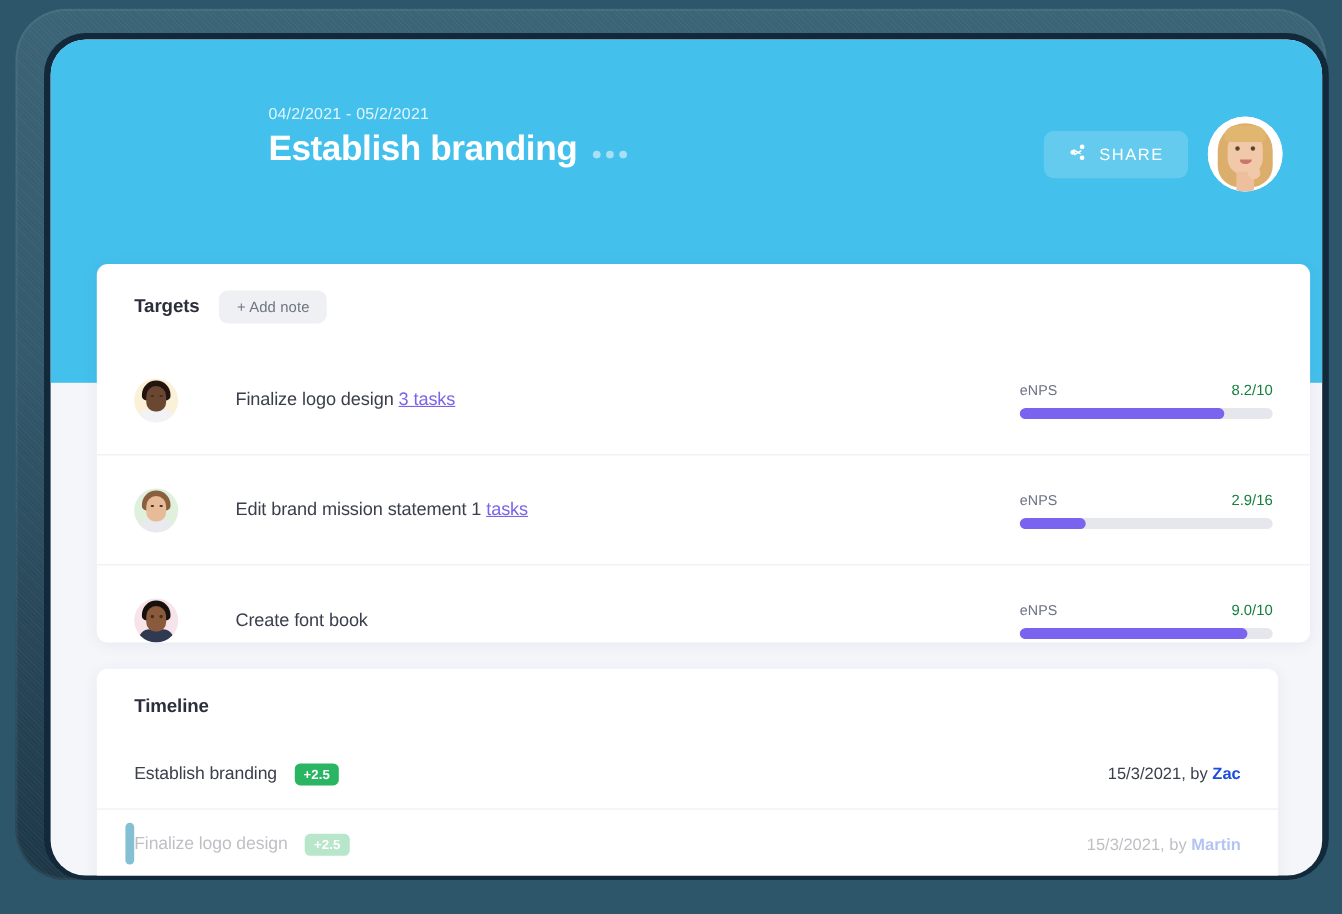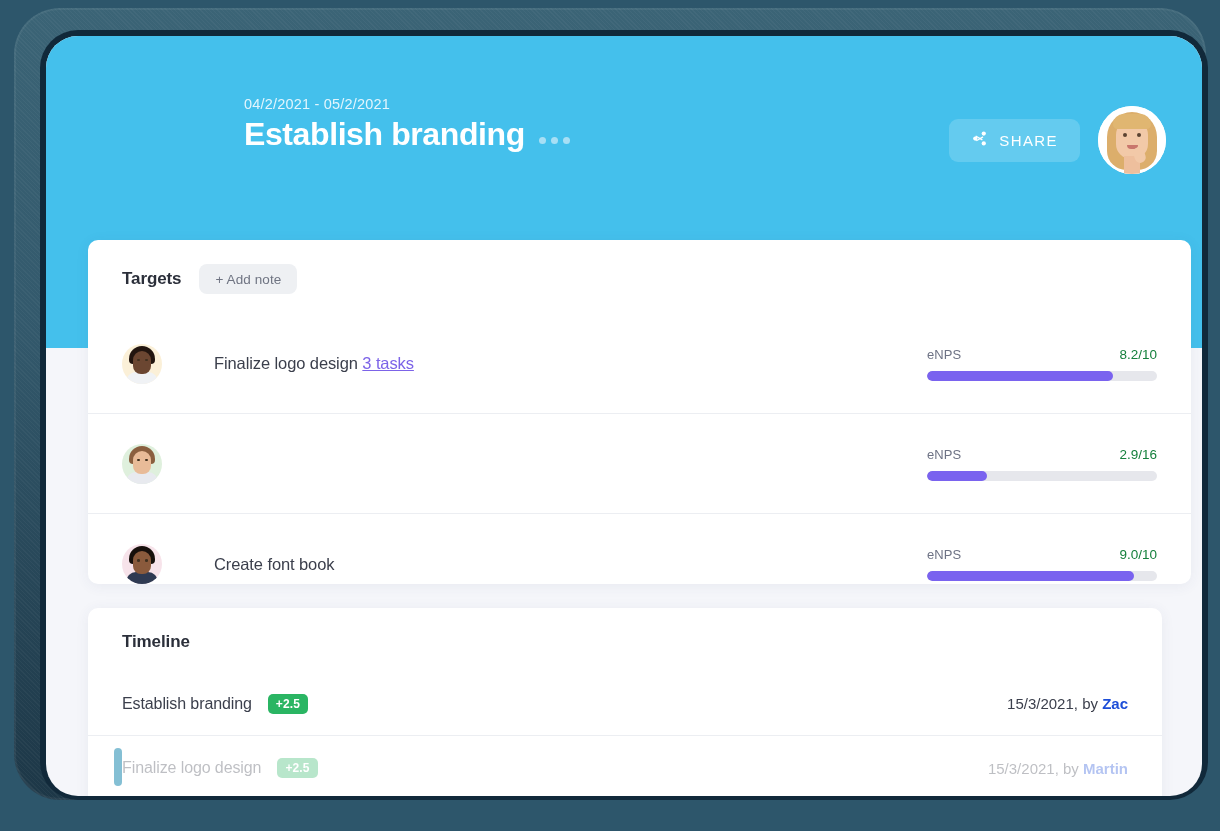--- a/index.html
+++ b/index.html
@@ -214,20 +214,21 @@
               </div>
             </div>
             <div class="trow">
               <div class="av-sm" style="background:#dff0dd">
                 <div class="bd" style="background:#e8eaef"></div>
                 <div class="hr" style="background:#8a5f3f"></div>
                 <div class="sk" style="background:#e8bb98"></div>
                 <div class="e l"></div>
                 <div class="e r"></div>
               </div>
+              <div class="trow-label"><span>Edit brand mission statement 1</span> <span class="tasks-link"> tasks</span></div>
               <div class="metric">
                 <div class="metric-top">
                   <span class="metric-name">eNPS</span>
                   <span class="metric-val">2.9/16</span>
                 </div>
                 <div class="bar-track">
                   <div class="bar-fill" style="width:26%"></div>
                 </div>
               </div>
             </div>

